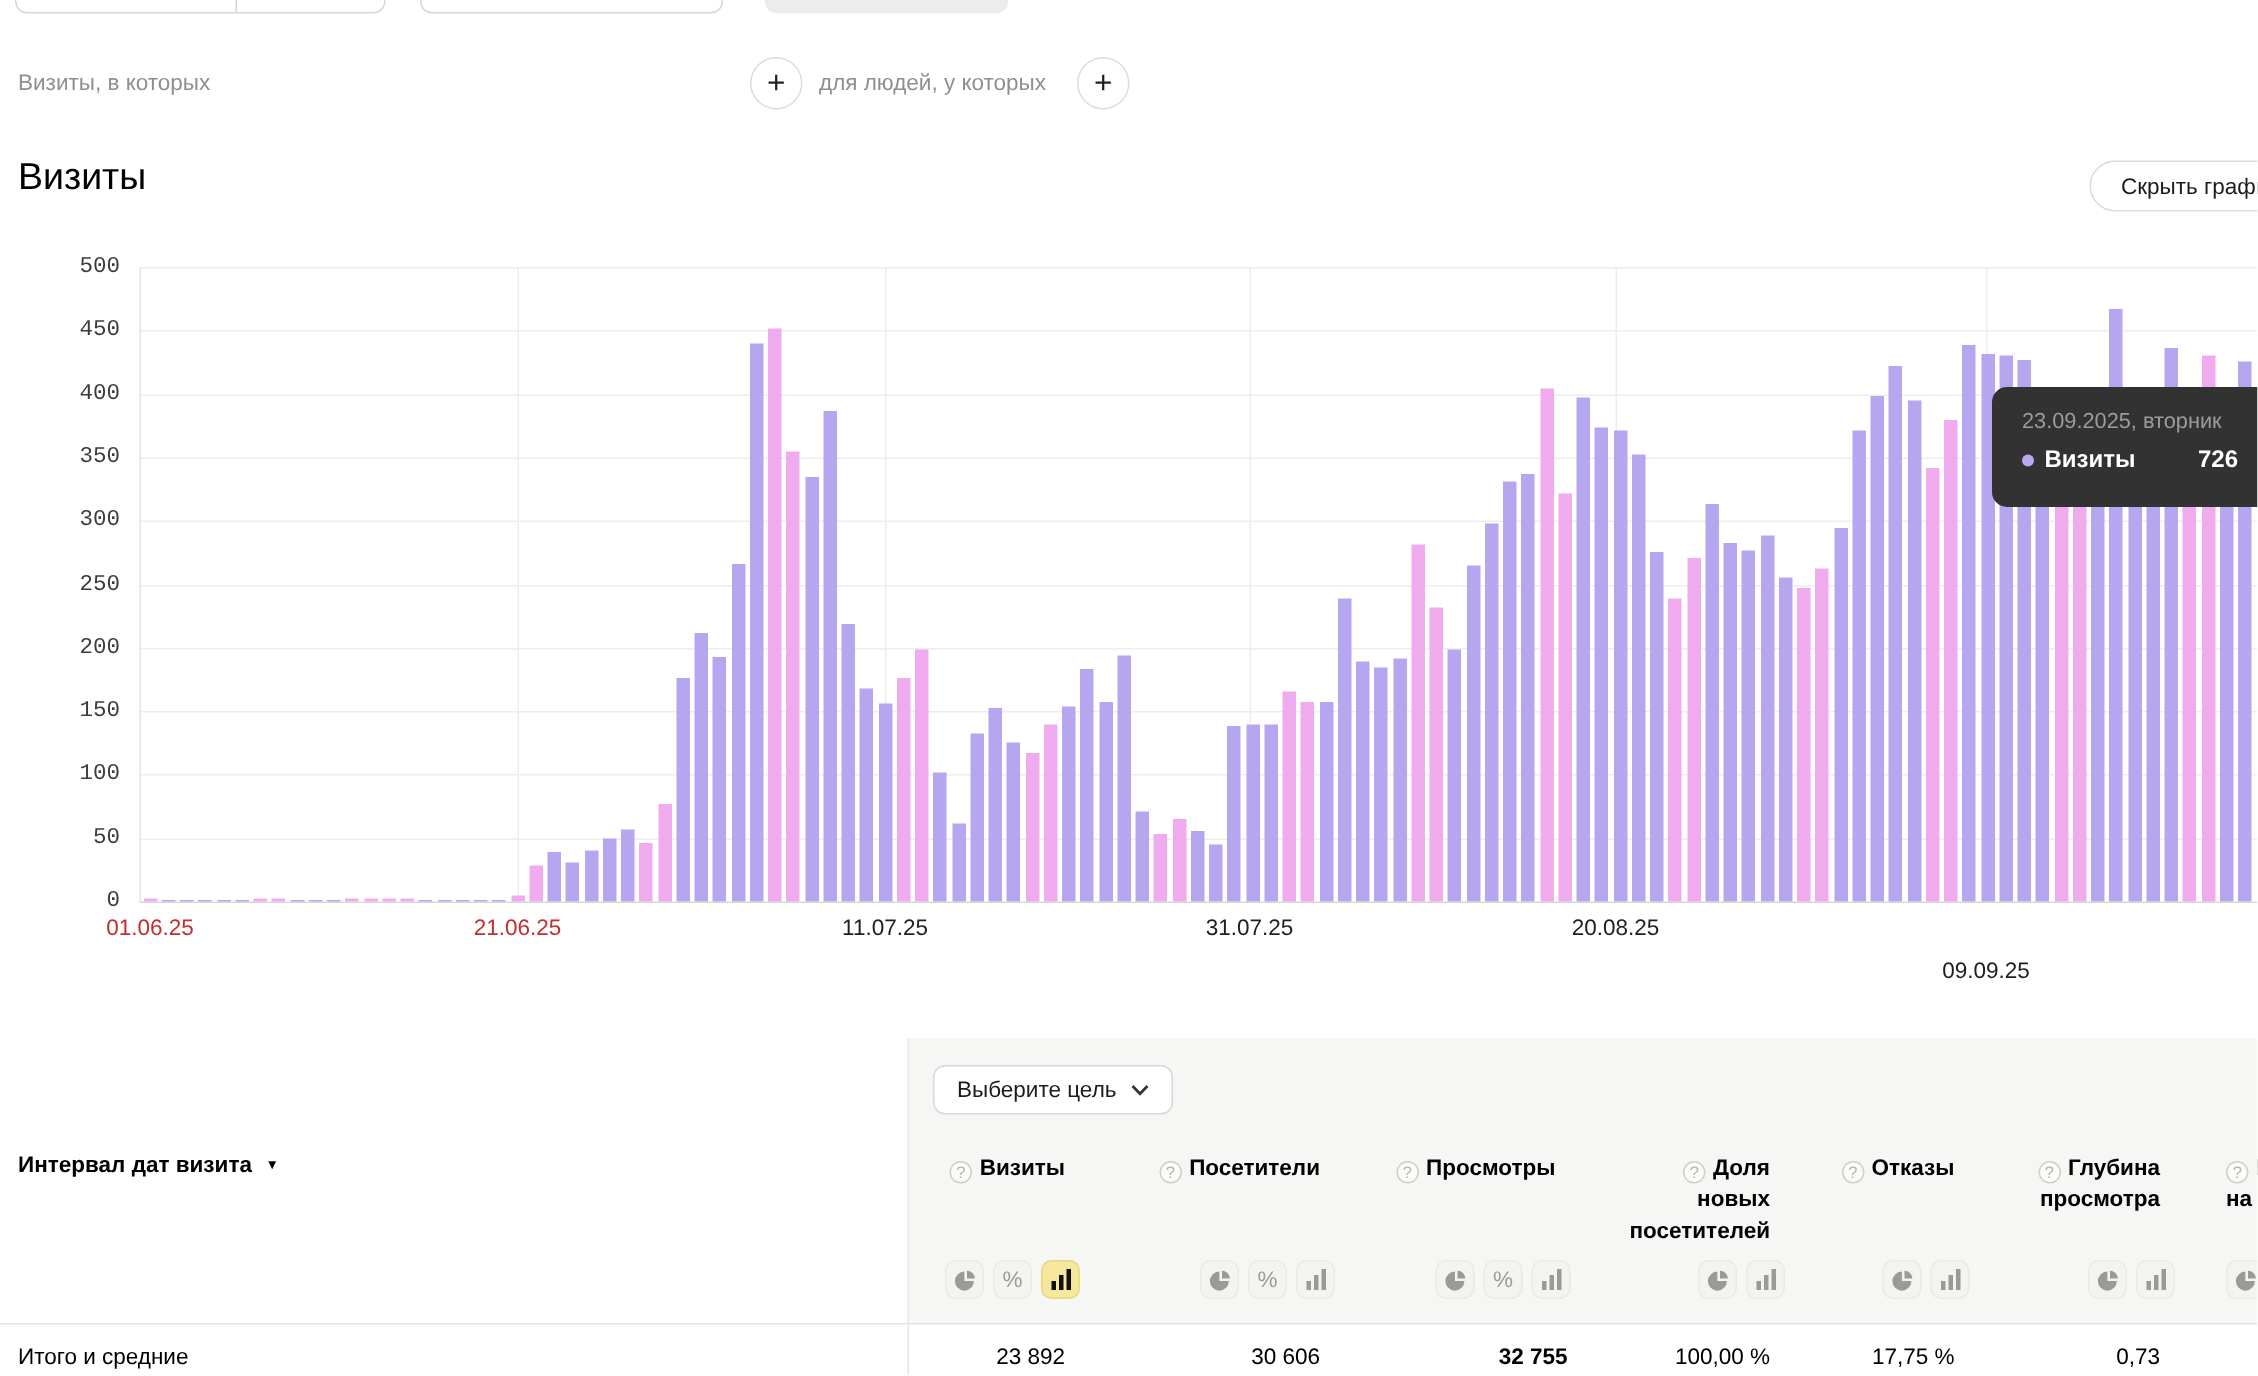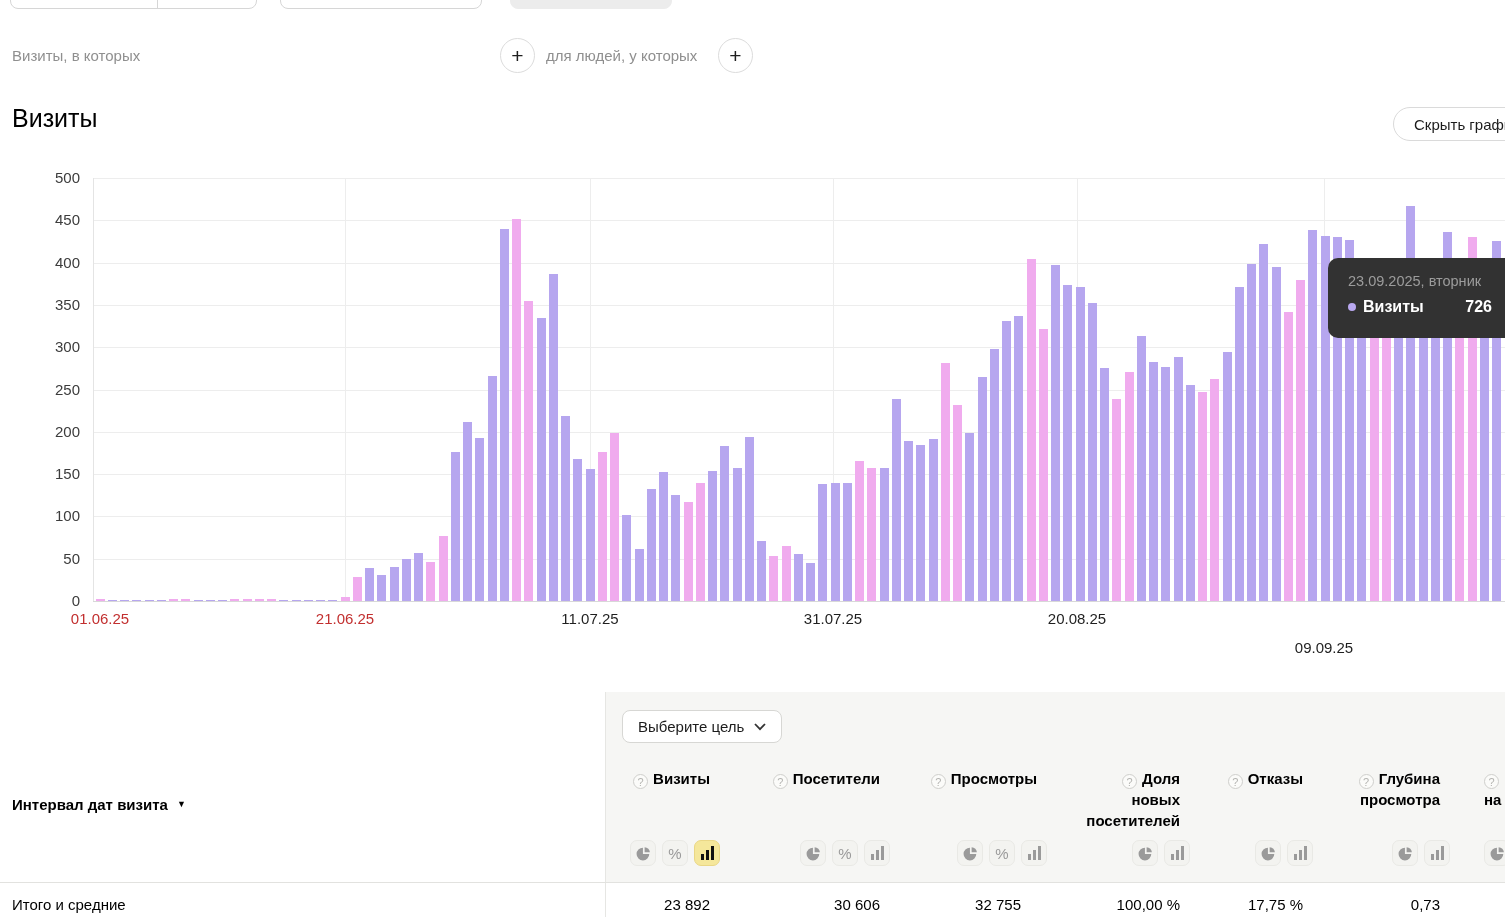--- a/index.html
+++ b/index.html
@@ -26,42 +26,42 @@
   .page-title{position:absolute;left:12px;top:104px;font-size:25px;color:#000;}
   .pillbtn{position:absolute;left:1393px;top:107px;height:34px;border:1px solid #dadada;border-radius:17px;
            background:#fff;display:inline-flex;align-items:center;padding:0 20px;font-size:15px;color:#1c1c1c;
            white-space:nowrap;box-sizing:border-box;}
 
   
   .gridline-h{position:absolute;left:93px;width:1412px;height:0;border-top:1px solid #ededed;}
   .gridline-h.zero{border-top:1px solid #d8d8d8;}
   .gridline-v{position:absolute;top:178px;height:423px;width:0;border-left:1px solid #ededed;}
   .plot-left{position:absolute;left:93px;top:178px;height:423px;width:0;border-left:1px solid #e4e4e4;}
-  .ylab{position:absolute;left:0;width:80px;text-align:right;font-size:15px;color:#3c3c3c;line-height:18px;}
+  .ylab{position:absolute;left:0;width:80px;text-align:right;font-size:15px;color:#3c3c3c;line-height:18px;font-family:Liberation Mono, monospace;}
   .xlab{position:absolute;top:610px;width:80px;text-align:center;font-size:15px;color:#1f1f1f;line-height:18px;}
   .bar{position:absolute;width:9px;}
 
   
   .tooltip{position:absolute;left:1328px;top:258px;width:200px;height:80px;background:#323232;
            border-radius:10px;box-sizing:border-box;padding:15px 36px 0 20px;z-index:5;}
   .tt-date{color:#9c9c9c;font-size:14.5px;}
   .tt-row{display:flex;align-items:center;margin-top:9px;}
   .tt-dot{width:8px;height:8px;border-radius:50%;background:#b9a8f0;margin-right:7px;flex:none;}
   .tt-series{color:#fff;font-size:16px;font-weight:bold;}
   .tt-value{color:#fff;font-size:16px;font-weight:bold;margin-left:auto;}
 
   
   .tband{position:absolute;left:606px;top:692px;width:899px;height:190px;background:#f6f6f4;}
   .tdivider{position:absolute;left:605px;top:692px;height:225px;width:0;border-left:1px solid #e6e6e3;}
   .totals-border{position:absolute;left:0;top:882px;width:1505px;height:0;border-top:1px solid #e2e2df;}
   .goalbtn{position:absolute;left:622px;top:710px;height:33px;border:1px solid #d7d7d4;border-radius:8px;
            background:#fff;display:inline-flex;align-items:center;gap:10px;padding:0 15px;font-size:15px;
            color:#1c1c1c;box-sizing:border-box;}
   .rowhdr{position:absolute;left:12px;top:768px;font-size:15px;font-weight:bold;color:#000;
-          display:flex;align-items:center;gap:9px;margin-top:28px;}
+          display:flex;align-items:center;gap:9px;}
   .sort-caret{font-size:9px;line-height:9px;}
   .colhdr{position:absolute;top:768px;font-size:15px;font-weight:bold;color:#000;line-height:21px;
           text-align:right;white-space:nowrap;}
   .qicon{display:inline-block;width:15px;height:15px;border:1px solid #cfcfcc;border-radius:50%;
          color:#b4b4b1;font-size:11px;font-weight:normal;line-height:15px;text-align:center;
          margin-right:5px;vertical-align:-2px;background:#fbfbf9;box-sizing:border-box;}
   .icongroup{position:absolute;top:840px;display:flex;gap:6px;}
   .togglebtn{width:26px;height:26px;border-radius:7px;background:#f3f3f0;border:1px solid #e9e9e5;
              display:flex;align-items:center;justify-content:center;color:#9a9a9a;box-sizing:border-box;}
   .togglebtn.selected{background:#f5e79b;border-color:#ead786;color:#111;}
@@ -327,21 +327,21 @@
           <span class="pct">%</span>
         </div>
         <div class="togglebtn">
           <svg width="15" height="14" viewBox="0 0 15 14">
             <rect x="1" y="8" width="3" height="6" fill="currentColor"></rect>
             <rect x="6" y="4" width="3" height="10" fill="currentColor"></rect>
             <rect x="11" y="0" width="3" height="14" fill="currentColor"></rect>
           </svg>
         </div>
       </div>
-      <div class="totcell" style="right: 484px;">32 755</div>
+      <div class="totcell" style="right: 460px; font-weight: bold;">32 755</div>
       <div class="colhdr" style="right: 325px;">
         <div><span class="qicon">?</span><span>Доля</span></div>
         <div><span>новых</span></div>
         <div><span>посетителей</span></div>
       </div>
       <div class="icongroup" style="right: 315px;">
         <div class="togglebtn">
           <svg width="15" height="15" viewBox="0 0 26 26">
             <path d="M12 14 L12 3 A11 11 0 1 0 23 14 Z" fill="currentColor"></path>
             <path d="M15 11 L15 2 A9 9 0 0 1 24 11 Z" fill="currentColor"></path>

